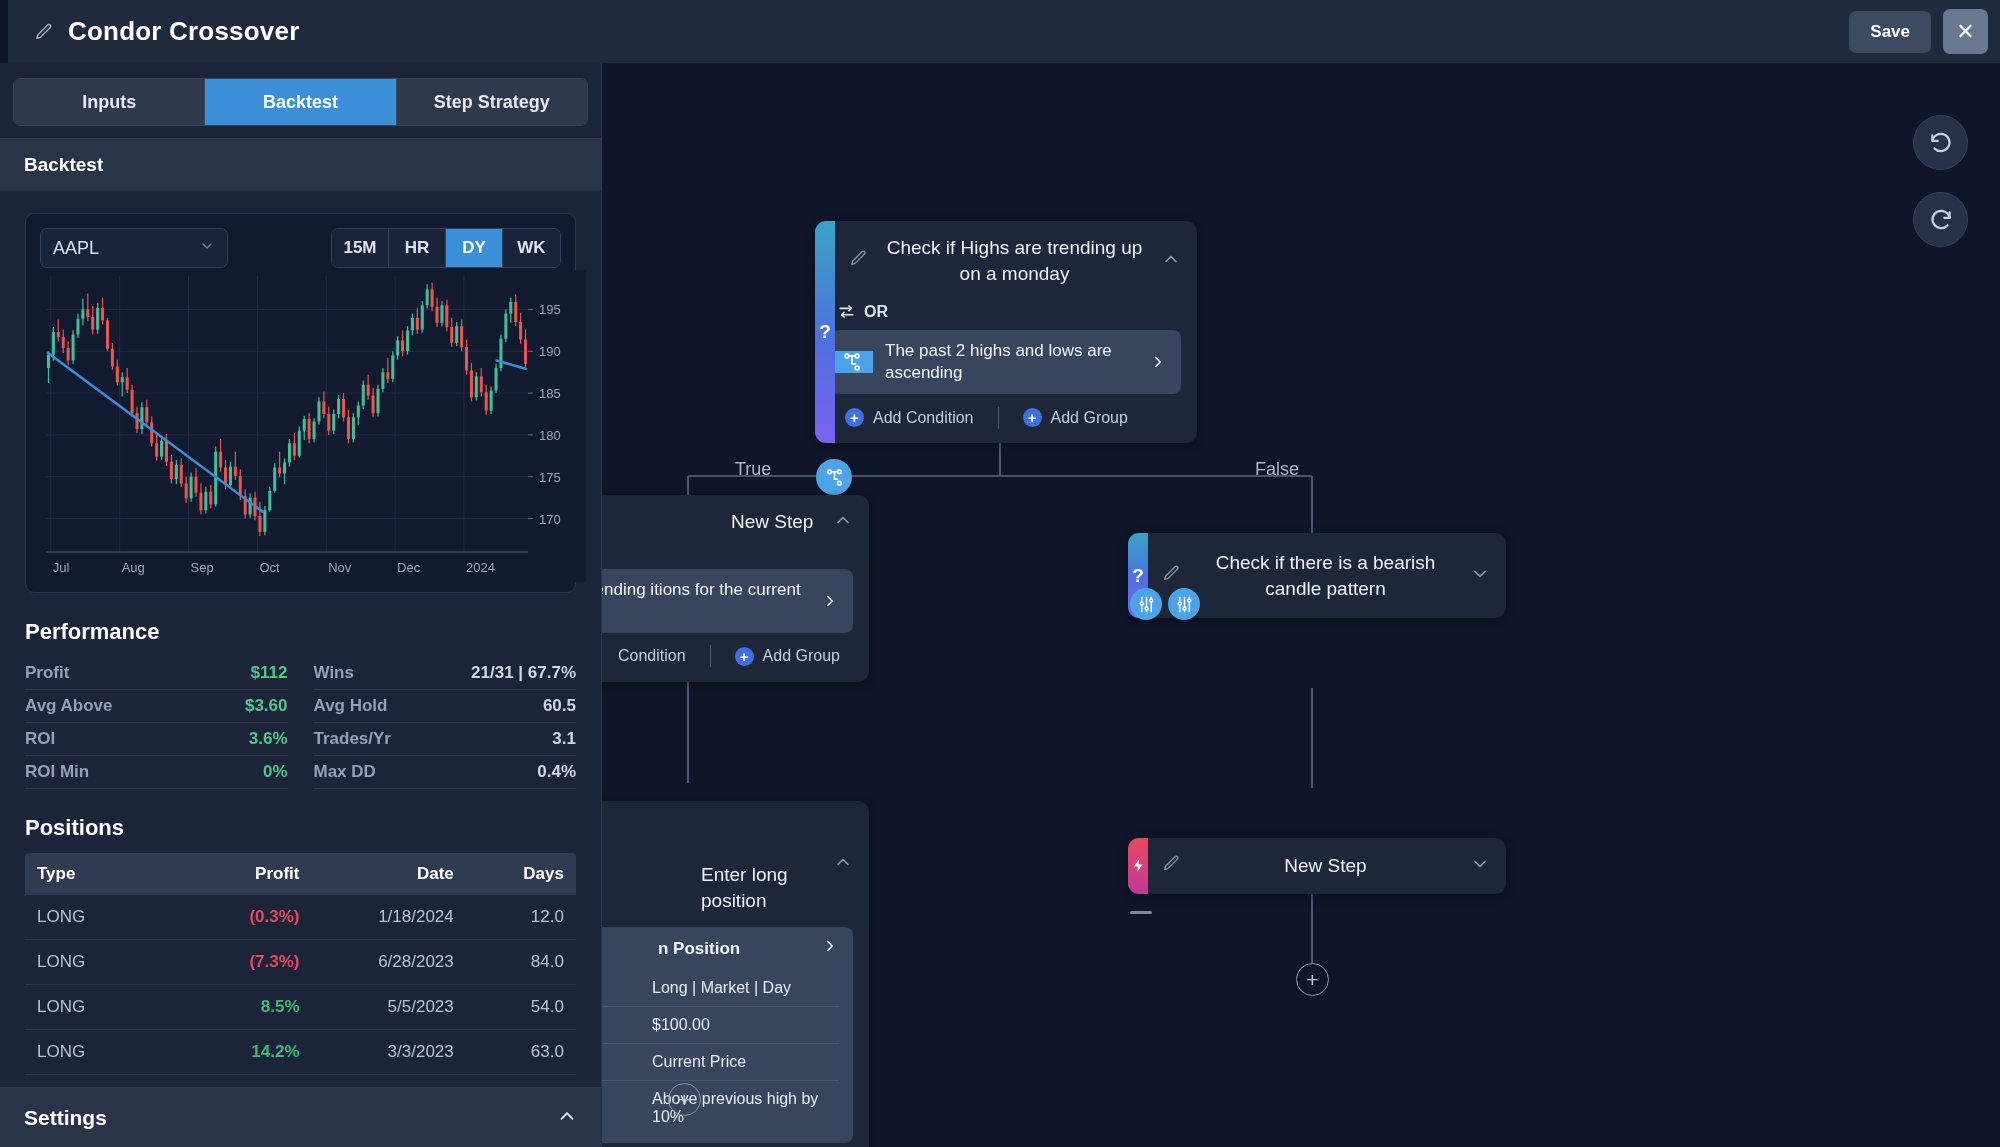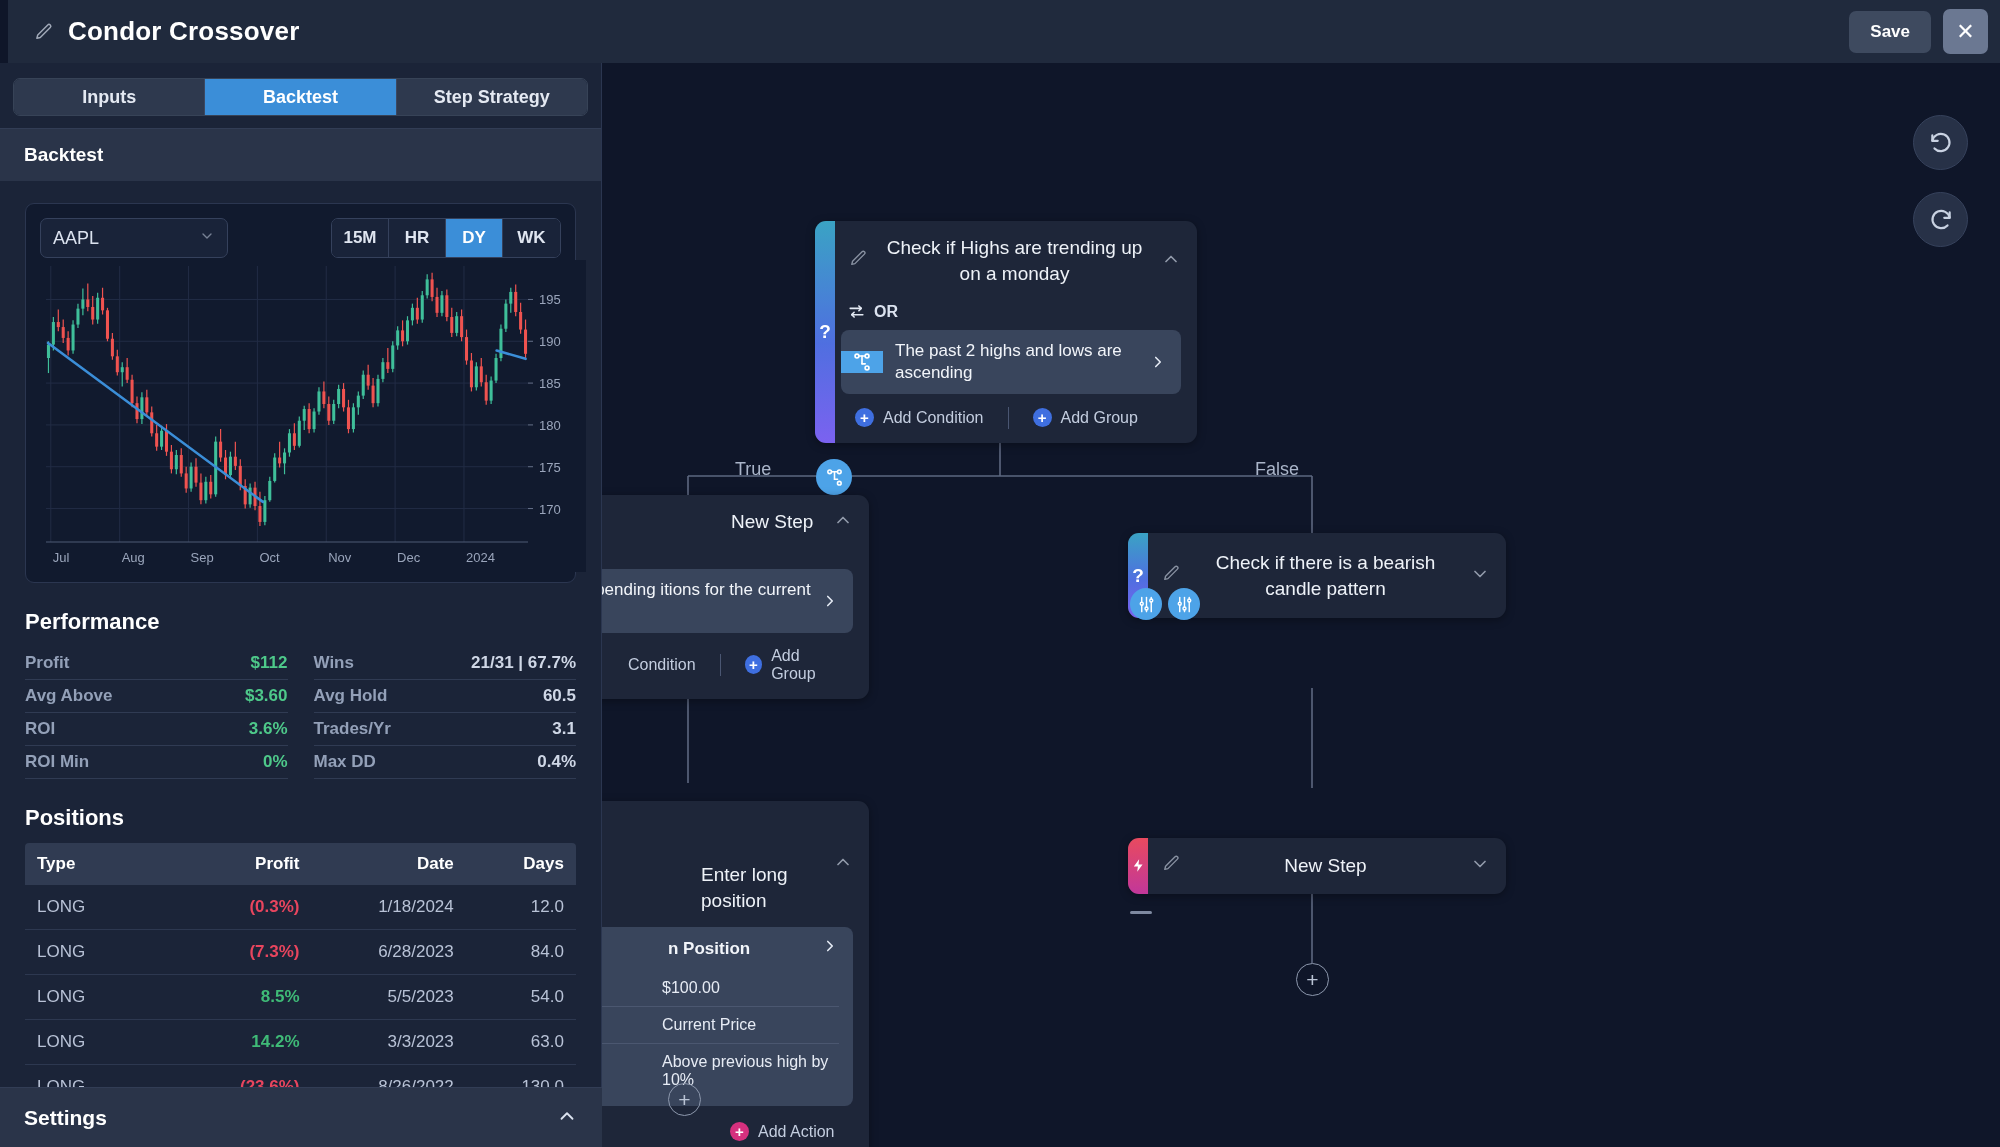--- a/index.html
+++ b/index.html
@@ -34,21 +34,21 @@
   }
 
   
   .leftpanel {
     position:absolute; left:0; top:63px; width:602px; height:1084px;
     background:#1b2438; border-right:1px solid #2b3650;
     display:flex; flex-direction:column;
   }
   .tabs {
     margin:15px 13px 12px 13px; display:flex; border-radius:7px; overflow:hidden;
-    border:1px solid #374357; height:38px;
+    border:1px solid #374357; height:48px;
   }
   .tab {
     flex:1; display:flex; align-items:center; justify-content:center;
     background:#2e394e; color:#e4e9f2; font-size:18px; font-weight:bold; cursor:pointer;
     border-right:1px solid #3c4861;
   }
   .tab:last-child { border-right:none; }
   .tab.active { background:#3b8ed8; color:#ffffff; }
 
   .section-header {
@@ -141,21 +141,21 @@
     color:#fff; font-size:19px; font-weight:bold;
   }
   .accent-cond { background:linear-gradient(180deg,#3aa3c4 0%,#4f6fe0 55%,#7b62f0 100%); }
   .accent-action { background:linear-gradient(180deg,#e84a5f 0%,#c2379a 100%); }
   .node-head {
     display:flex; align-items:center; padding:14px 16px 14px 34px; gap:12px; position:relative;
   }
   .node-head .pencil { opacity:.65; flex:0 0 auto; }
   .node-title { flex:1; text-align:center; color:#eef2f8; font-size:19px; line-height:1.35; }
   .node-caret { opacity:.7; flex:0 0 auto; }
-  .node-body { padding:0 16px 14px 26px; }
+  .node-body { padding:0 16px 14px 16px; }
   .logic-row { display:flex; align-items:center; gap:8px; color:#dbe2ef; font-size:16px; font-weight:bold; margin:2px 0 9px 6px; }
   .cond-chip {
     display:flex; align-items:center; background:#39455c; border-radius:8px; overflow:hidden; margin-bottom:12px;
   }
   .cond-chip .chip-icon {
     width:42px; background:#4da3e8; display:flex; align-items:center; justify-content:center; flex:0 0 42px;
   }
   .cond-chip .chip-text { flex:1; color:#f2f5fa; font-size:17px; line-height:1.3; padding:10px 6px 10px 12px; }
   .cond-chip .chip-arrow { display:flex; align-items:center; padding-right:14px; color:#dfe6f2; }
   .addrow { display:flex; align-items:center; gap:0; padding-left:4px; }
@@ -728,20 +728,21 @@
       <div class="node-body">
         <div class="act-chip-head">
           <span style="padding-left:208px;">n Position</span>
           <span class="arrow">
             <svg width="18" height="18" viewBox="0 0 24 24" fill="none" stroke="#e3e9f3" stroke-width="2.2" stroke-linecap="round" stroke-linejoin="round">
                 <path d="M9 6l6 6-6 6"></path>
               </svg>
           </span>
         </div>
         <div class="act-lines">
+          <div class="act-line" style="padding-left:200px;">Long | Market | Day</div>
           <div class="act-line" style="padding-left:200px;">$100.00</div>
           <div class="act-line" style="padding-left:200px;">Current Price</div>
           <div class="act-line" style="padding-left:200px;">Above previous high by 10%</div>
         </div>
         <div class="addrow" style="padding-left:272px; margin-top:14px;">
           <span class="addbtn">
             <span class="plus-circ plus-pink">+</span>
             <span>Add Action</span>
           </span>
         </div>

